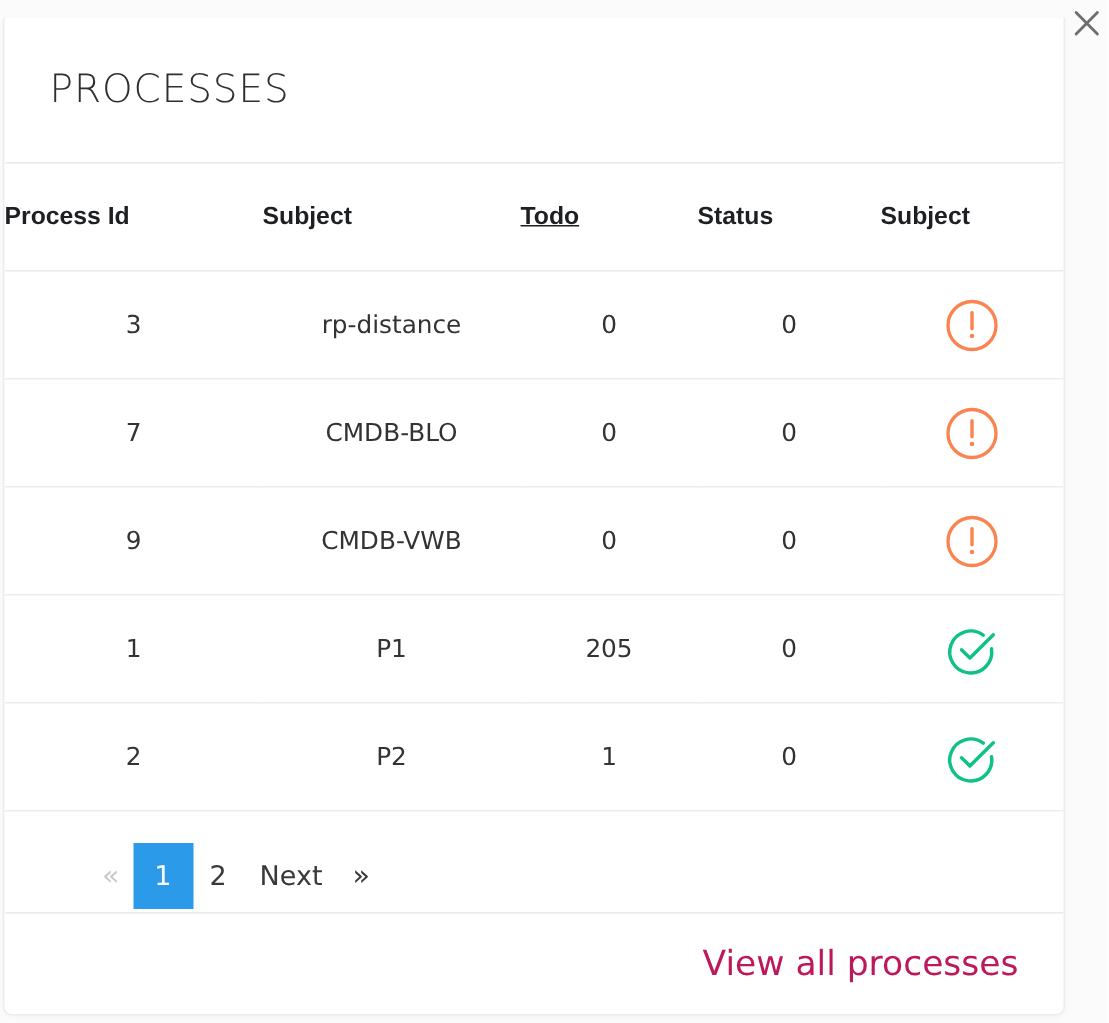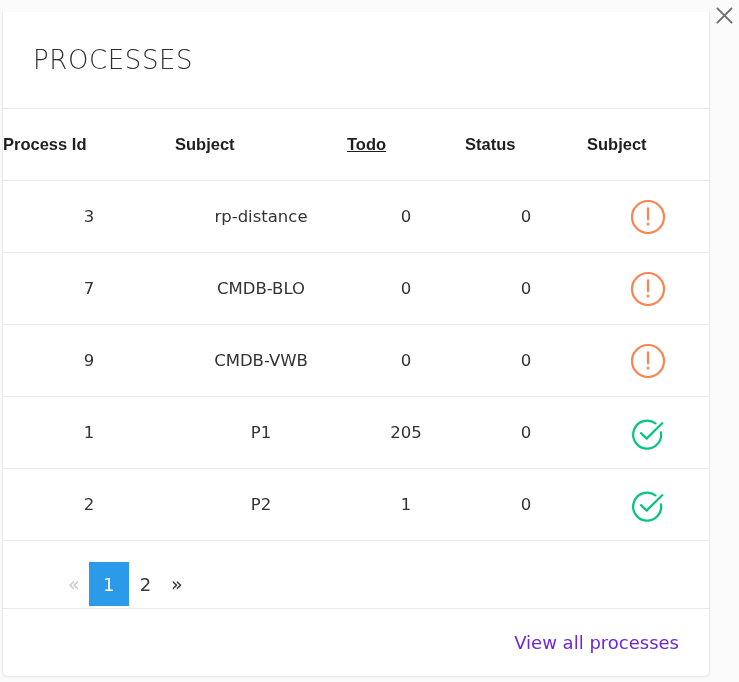--- a/index.html
+++ b/index.html
@@ -157,22 +157,22 @@
     height: 68px;
     min-height: 68px;
     border-top: 1px solid #e9e9e9;
     display: flex;
     align-items: center;
     justify-content: flex-end;
     padding-right: 30px;
     box-sizing: border-box;
   }
   #view-all-link {
-    font-size: 18px;
-    color: #6d28d9;
+    font-size: 23px;
+    color: #be185d;
     text-decoration: none;
     cursor: pointer;
     font-family: "DejaVu Sans", sans-serif;
   }
 </style>
 </head>
 <body>
 
 <div id="backdrop"></div>
 
@@ -281,20 +281,21 @@
       </tr>
 
     </tbody>
   </table>
 
   <div id="pagination-bar">
     <div id="pagination">
       <div class="page-item disabled page-chevron">«</div>
       <div class="page-item active">1</div>
       <div class="page-item">2</div>
+      <div class="page-item">Next</div>
       <div class="page-item page-chevron">»</div>
     </div>
   </div>
 
   <div id="card-footer">
     <a id="view-all-link" href="#">View all processes</a>
   </div>
 
 </div>
 

